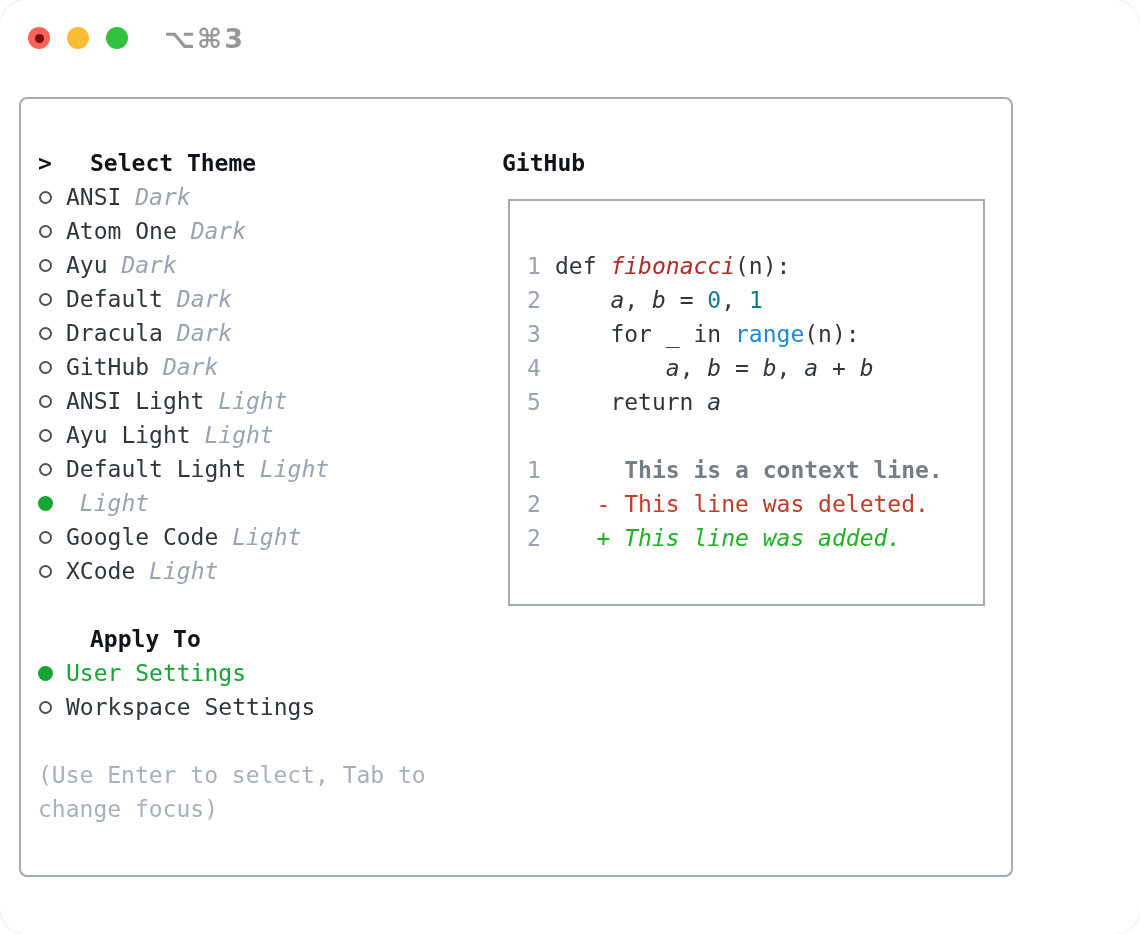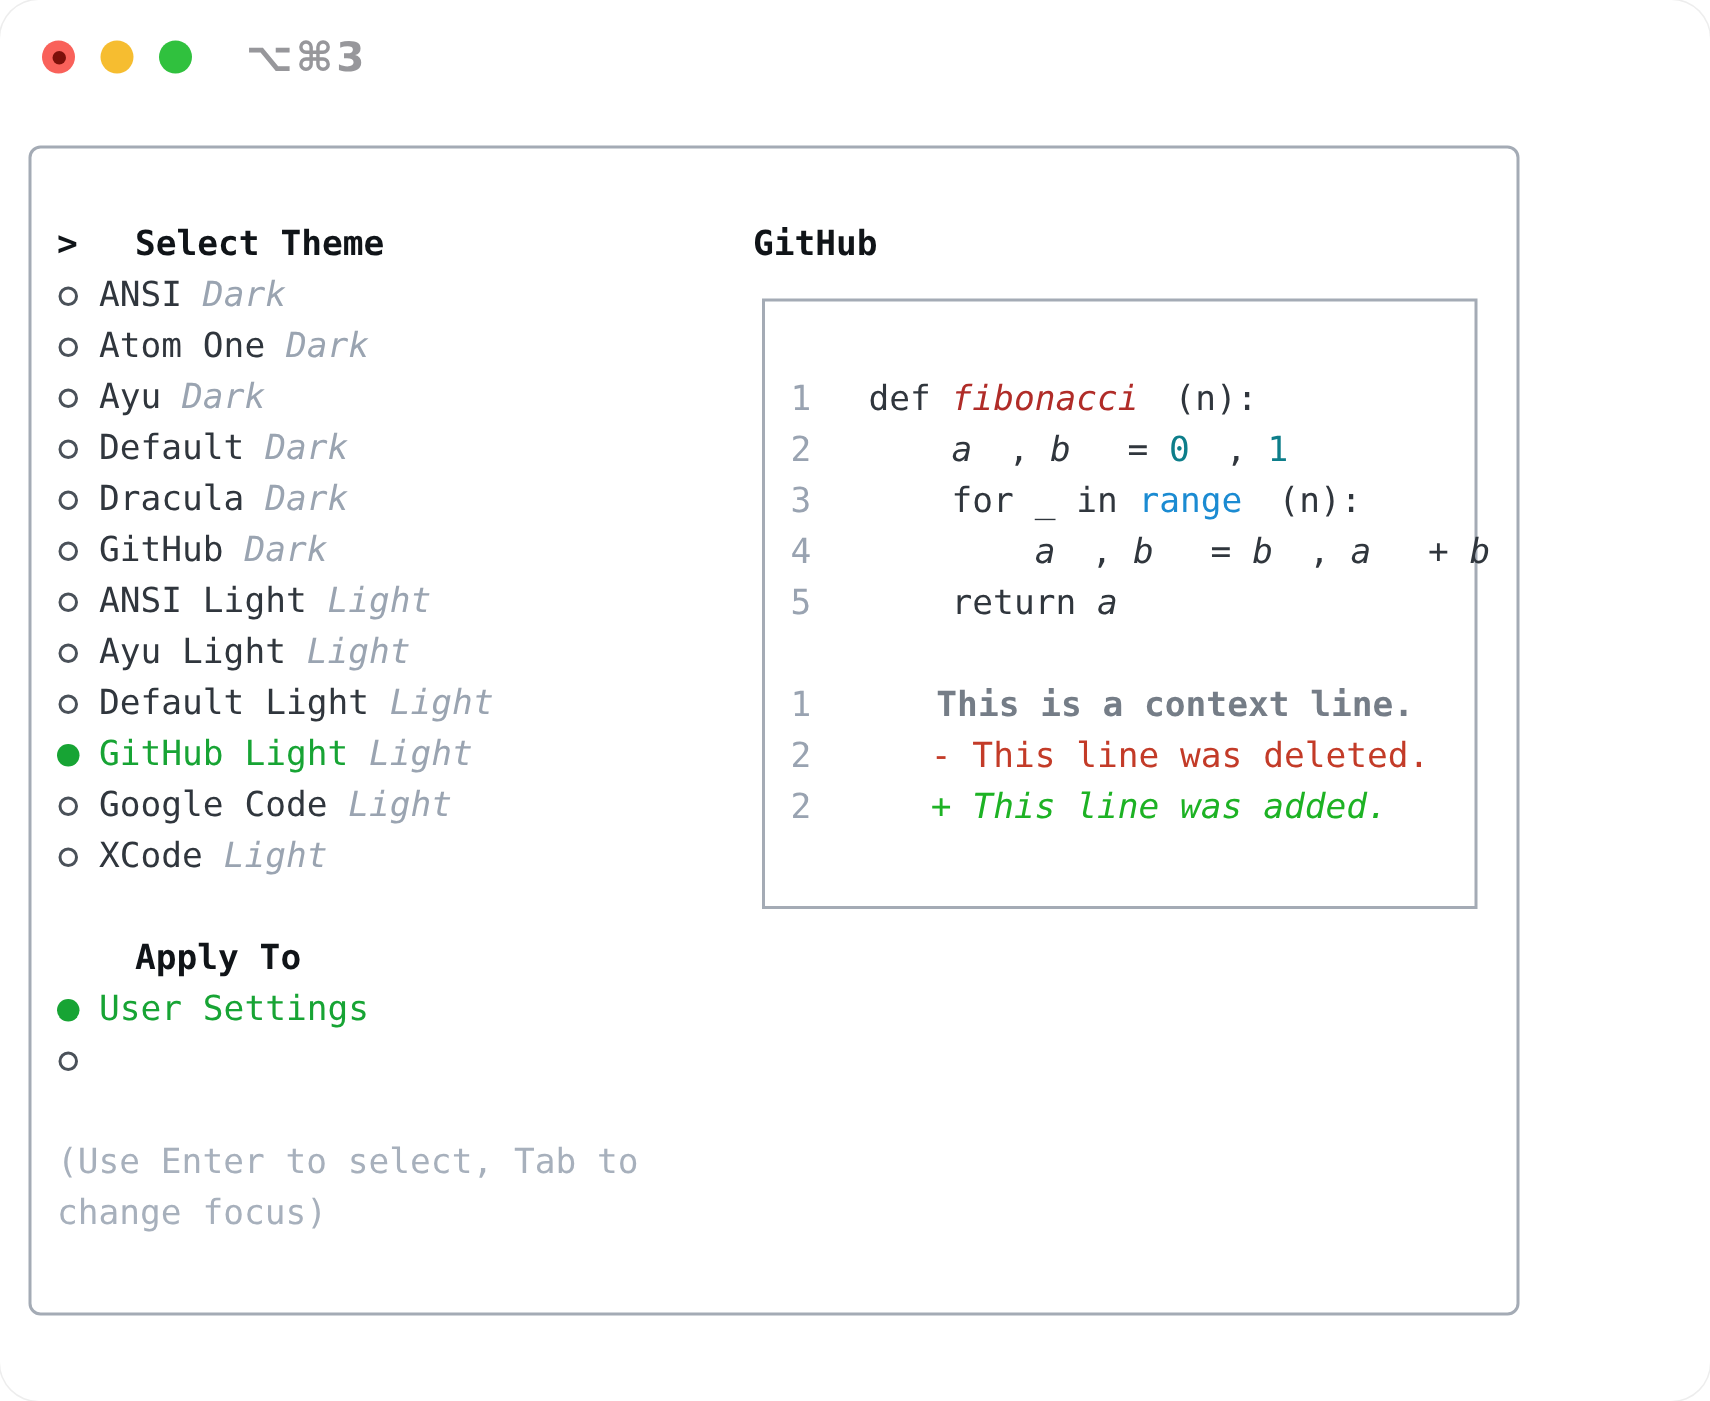--- a/index.html
+++ b/index.html
@@ -43,21 +43,21 @@
   .help{color:var(--help_text);line-height:34px;white-space:pre;}
   
   .preview-title{position:absolute;left:481px;top:47px;font-size:23px;line-height:34px;
                  font-weight:bold;color:var(--text_bold);}
   .preview-box{position:absolute;left:487px;top:100px;width:477px;height:407px;
                border:2px solid var(--border);background:#fff;}
   .preview-content{padding:48px 0 0 17px;font-size:23px;line-height:34px;}
   .cline{display:flex;height:34px;}
   .ln{width:28px;flex:none;color:var(--line_number);}
   .code{white-space:pre;color:var(--text_primary);}
-  .tok-plain{color:var(--text_primary);margin-left:24px;}
+  .tok-plain{color:var(--text_primary);}
   .tok-function{color:var(--code_function_red);font-style:italic;}
   .tok-builtin{color:var(--code_builtin_blue);}
   .tok-number{color:var(--code_number_teal);}
   .tok-variable{color:var(--text_primary);font-style:italic;}
   .tok-context{color:var(--diff_context_gray);font-weight:bold;}
   .tok-deleted{color:var(--diff_deleted_red);}
   .tok-added{color:var(--diff_added_green);font-style:italic;}
 </style>
 </head>
 <body>
@@ -83,32 +83,32 @@
       <div id="theme-list">
           <div class="row"><span class="marker"><span class="radio"></span></span><span>ANSI</span><span class="variant"> Dark</span></div>
           <div class="row"><span class="marker"><span class="radio"></span></span><span>Atom One</span><span class="variant"> Dark</span></div>
           <div class="row"><span class="marker"><span class="radio"></span></span><span>Ayu</span><span class="variant"> Dark</span></div>
           <div class="row"><span class="marker"><span class="radio"></span></span><span>Default</span><span class="variant"> Dark</span></div>
           <div class="row"><span class="marker"><span class="radio"></span></span><span>Dracula</span><span class="variant"> Dark</span></div>
           <div class="row"><span class="marker"><span class="radio"></span></span><span>GitHub</span><span class="variant"> Dark</span></div>
           <div class="row"><span class="marker"><span class="radio"></span></span><span>ANSI Light</span><span class="variant"> Light</span></div>
           <div class="row"><span class="marker"><span class="radio"></span></span><span>Ayu Light</span><span class="variant"> Light</span></div>
           <div class="row"><span class="marker"><span class="radio"></span></span><span>Default Light</span><span class="variant"> Light</span></div>
-          <div class="row"><span class="marker"><span class="radio sel"></span></span><span class="sel-text">GitHub Light</span><span class="variant"> Light</span></div>
+          <div class="row"><span class="marker"><span class="radio sel"></span></span><span class="variant"> Light</span></div>
           <div class="row"><span class="marker"><span class="radio"></span></span><span>Google Code</span><span class="variant"> Light</span></div>
           <div class="row"><span class="marker"><span class="radio"></span></span><span>XCode</span><span class="variant"> Light</span></div>
         </div>
       <div class="gap"></div>
       <div class="row">
         <span class="marker"></span>
         <span class="hdr">Apply To</span>
       </div>
       <div id="apply-list">
           <div class="row"><span class="marker"><span class="radio sel"></span></span><span class="sel-text">User Settings</span></div>
-          <div class="row"><span class="marker"><span class="radio"></span></span></div>
+          <div class="row"><span class="marker"><span class="radio"></span></span><span>Workspace Settings</span></div>
         </div>
       <div class="gap"></div>
       <div id="help-text">
           <div class="help">(Use Enter to select, Tab to</div>
           <div class="help">change focus)</div>
         </div>
     </div>
 
     <div class="preview-title">GitHub</div>
 

